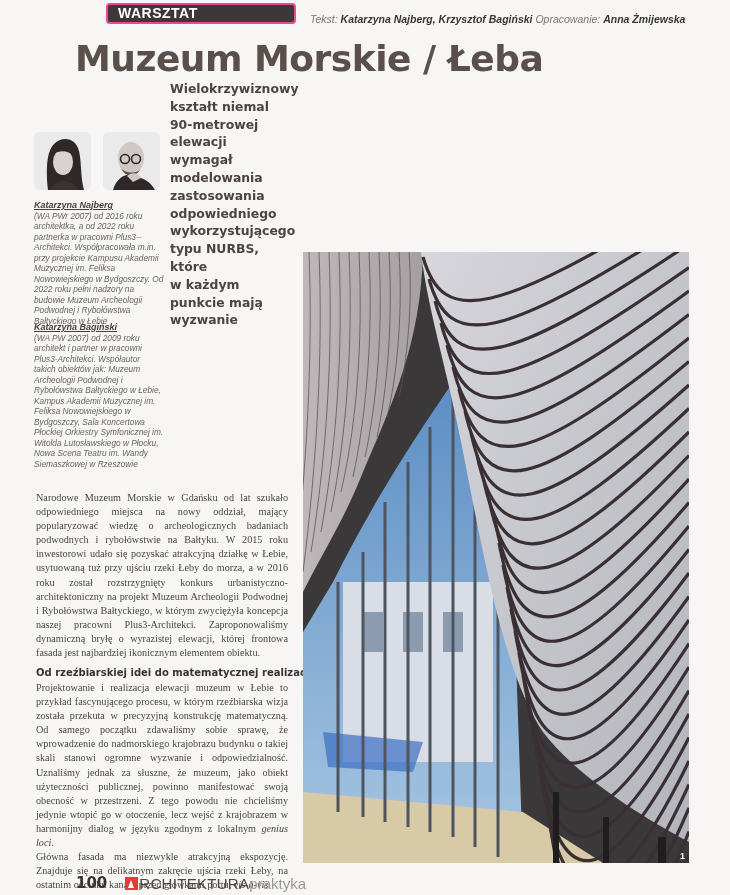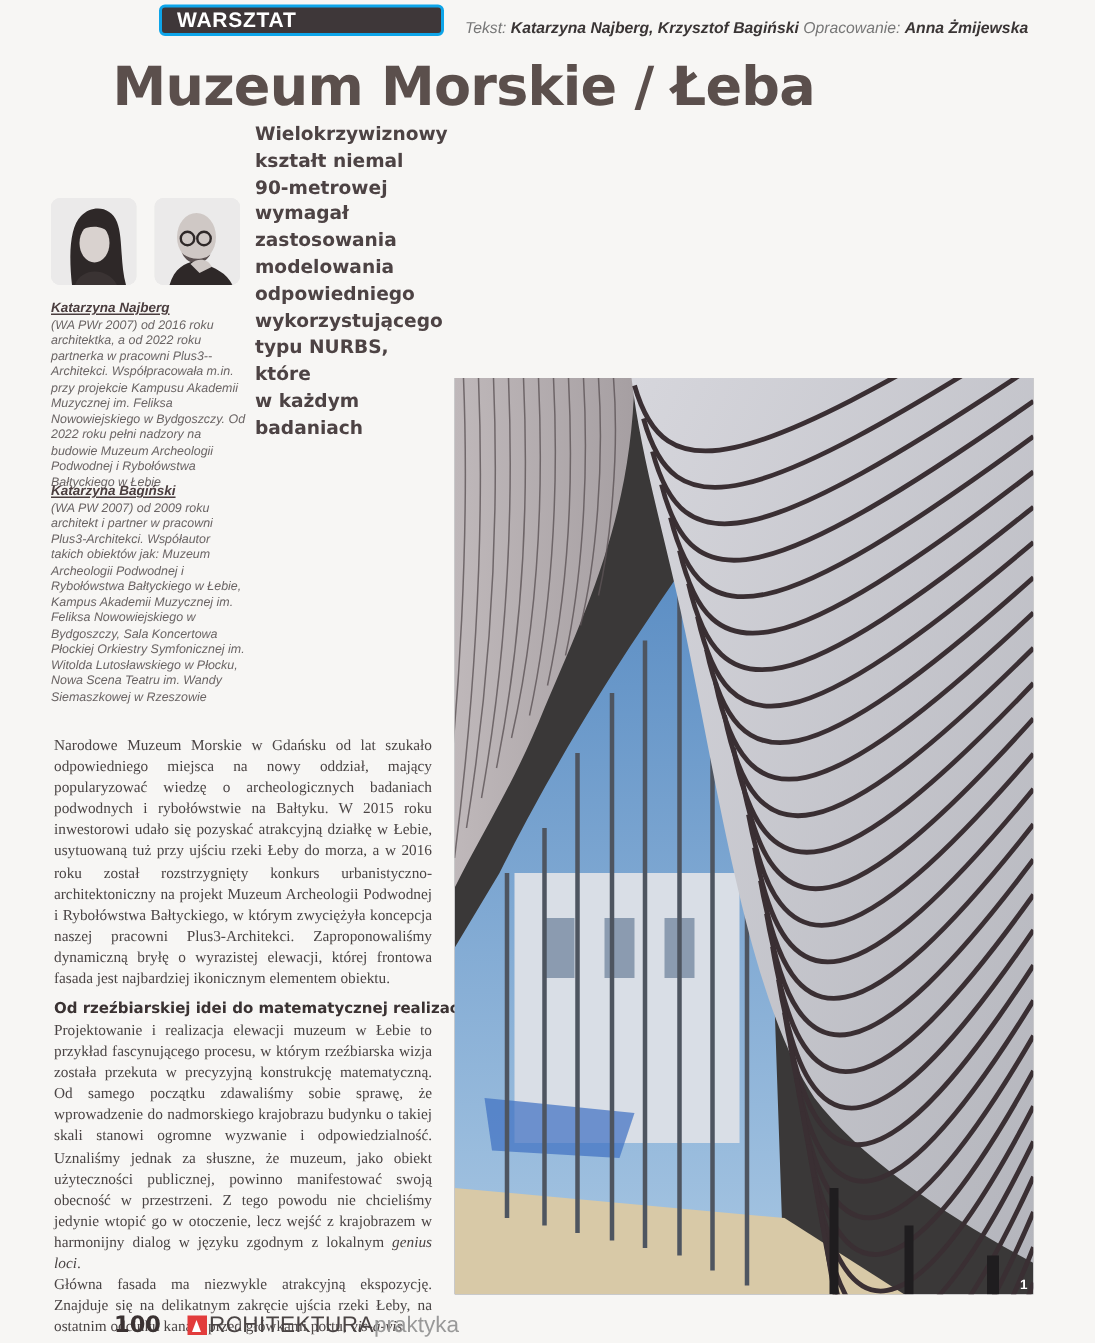--- a/index.html
+++ b/index.html
@@ -3,21 +3,21 @@
 <meta charset="utf-8">
 <style>
   html, body { margin:0; padding:0; }
   body {
     width:730px; height:895px; overflow:hidden; position:relative;
     background:#f7f6f4;
     font-family:"Liberation Sans", sans-serif; color:#3a3535;
   }
   .section-tag {
     position:absolute; left:106px; top:3px; width:190px; height:21px;
-    background:#3e3739; border:2px solid #0ea5e9; border-radius:4px;
+    background:#3e3739; border:2px solid #ec4899; border-radius:4px;
     box-sizing:border-box;
     color:#fff; font-weight:bold; font-size:14px; line-height:17px;
     padding-left:10px; letter-spacing:0.5px;
   }
   .credits {
     position:absolute; left:310px; top:13px; width:420px; font-size:10.5px; color:#555;
     white-space:nowrap;
   }
   .credits .lbl { font-style:italic; font-weight:300; color:#777; }
   .credits .nm { font-style:italic; font-weight:bold; color:#3a3535; }
@@ -115,29 +115,31 @@
 </div>
 <div class="bio" style="top:322px;">
   <span class="bio-name">Katarzyna Bagiński</span>
   <span>(WA PW 2007) od 2009 roku architekt i partner w pracowni Plus3-Architekci. Współautor takich obiektów jak: Muzeum Archeologii Podwodnej i Rybołówstwa Bałtyckiego w Łebie, Kampus Akademii Muzycznej im. Feliksa Nowowiejskiego w Bydgoszczy, Sala Koncertowa Płockiej Orkiestry Symfonicznej im. Witolda Lutosławskiego w Płocku, Nowa Scena Teatru im. Wandy Siemaszkowej w Rzeszowie</span>
 </div>
 
 <div class="lead" id="lead">
     <span>Wielokrzywiznowy</span>
     <span>kształt niemal</span>
     <span>90-metrowej</span>
+    <span>elewacji</span>
     <span>wymagał</span>
+    <span>modelowania</span>
     <span>zastosowania</span>
-    <span>modelowania</span>
     <span>odpowiedniego</span>
     <span>wykorzystującego</span>
     <span>typu NURBS,</span>
     <span>które</span>
     <span>w każdym</span>
-    <span>badaniach</span>
+    <span>punkcie mają</span>
+    <span>wyzwanie</span>
   </div>
 
 <div class="body-col" style="top:491px;">
   <p>Narodowe Muzeum Morskie w Gdańsku od lat szukało odpowiedniego miejsca na nowy oddział, mający popularyzować wiedzę o archeologicznych badaniach podwodnych i rybołówstwie na Bałtyku. W 2015 roku inwestorowi udało się pozyskać atrakcyjną działkę w Łebie, usytuowaną tuż przy ujściu rzeki Łeby do morza, a w 2016 roku został rozstrzygnięty konkurs urbanistyczno-architektoniczny na projekt Muzeum Archeologii Podwodnej i Rybołówstwa Bałtyckiego, w którym zwyciężyła koncepcja naszej pracowni Plus3-Architekci. Zaproponowaliśmy dynamiczną bryłę o wyrazistej elewacji, której frontowa fasada jest najbardziej ikonicznym elementem obiektu.</p>
 </div>
 <div class="subhead">Od rzeźbiarskiej idei do matematycznej realizacji</div>
 <div class="body-col" style="top:681px;">
   <p><span>Projektowanie i realizacja elewacji muzeum w Łebie to przykład fascynującego procesu, w którym rzeźbiarska wizja została przekuta w precyzyjną konstrukcję matematyczną. Od samego początku zdawaliśmy sobie sprawę, że wprowadzenie do nadmorskiego krajobrazu budynku o takiej skali stanowi ogromne wyzwanie i odpowiedzialność. Uznaliśmy jednak za słuszne, że muzeum, jako obiekt użyteczności publicznej, powinno manifestować swoją obecność w przestrzeni. Z tego powodu nie chcieliśmy jedynie wtopić go w otoczenie, lecz wejść z krajobrazem w harmonijny dialog w języku zgodnym z lokalnym </span><i>genius loci</i><span>.</span></p>
   <p><span>Główna fasada ma niezwykle atrakcyjną ekspozycję. Znajduje się na delikatnym zakręcie ujścia rzeki Łeby, na ostatnim odcinku kanału przed główkami portu, </span><i>vis-à-vis</i></p>
 </div>

